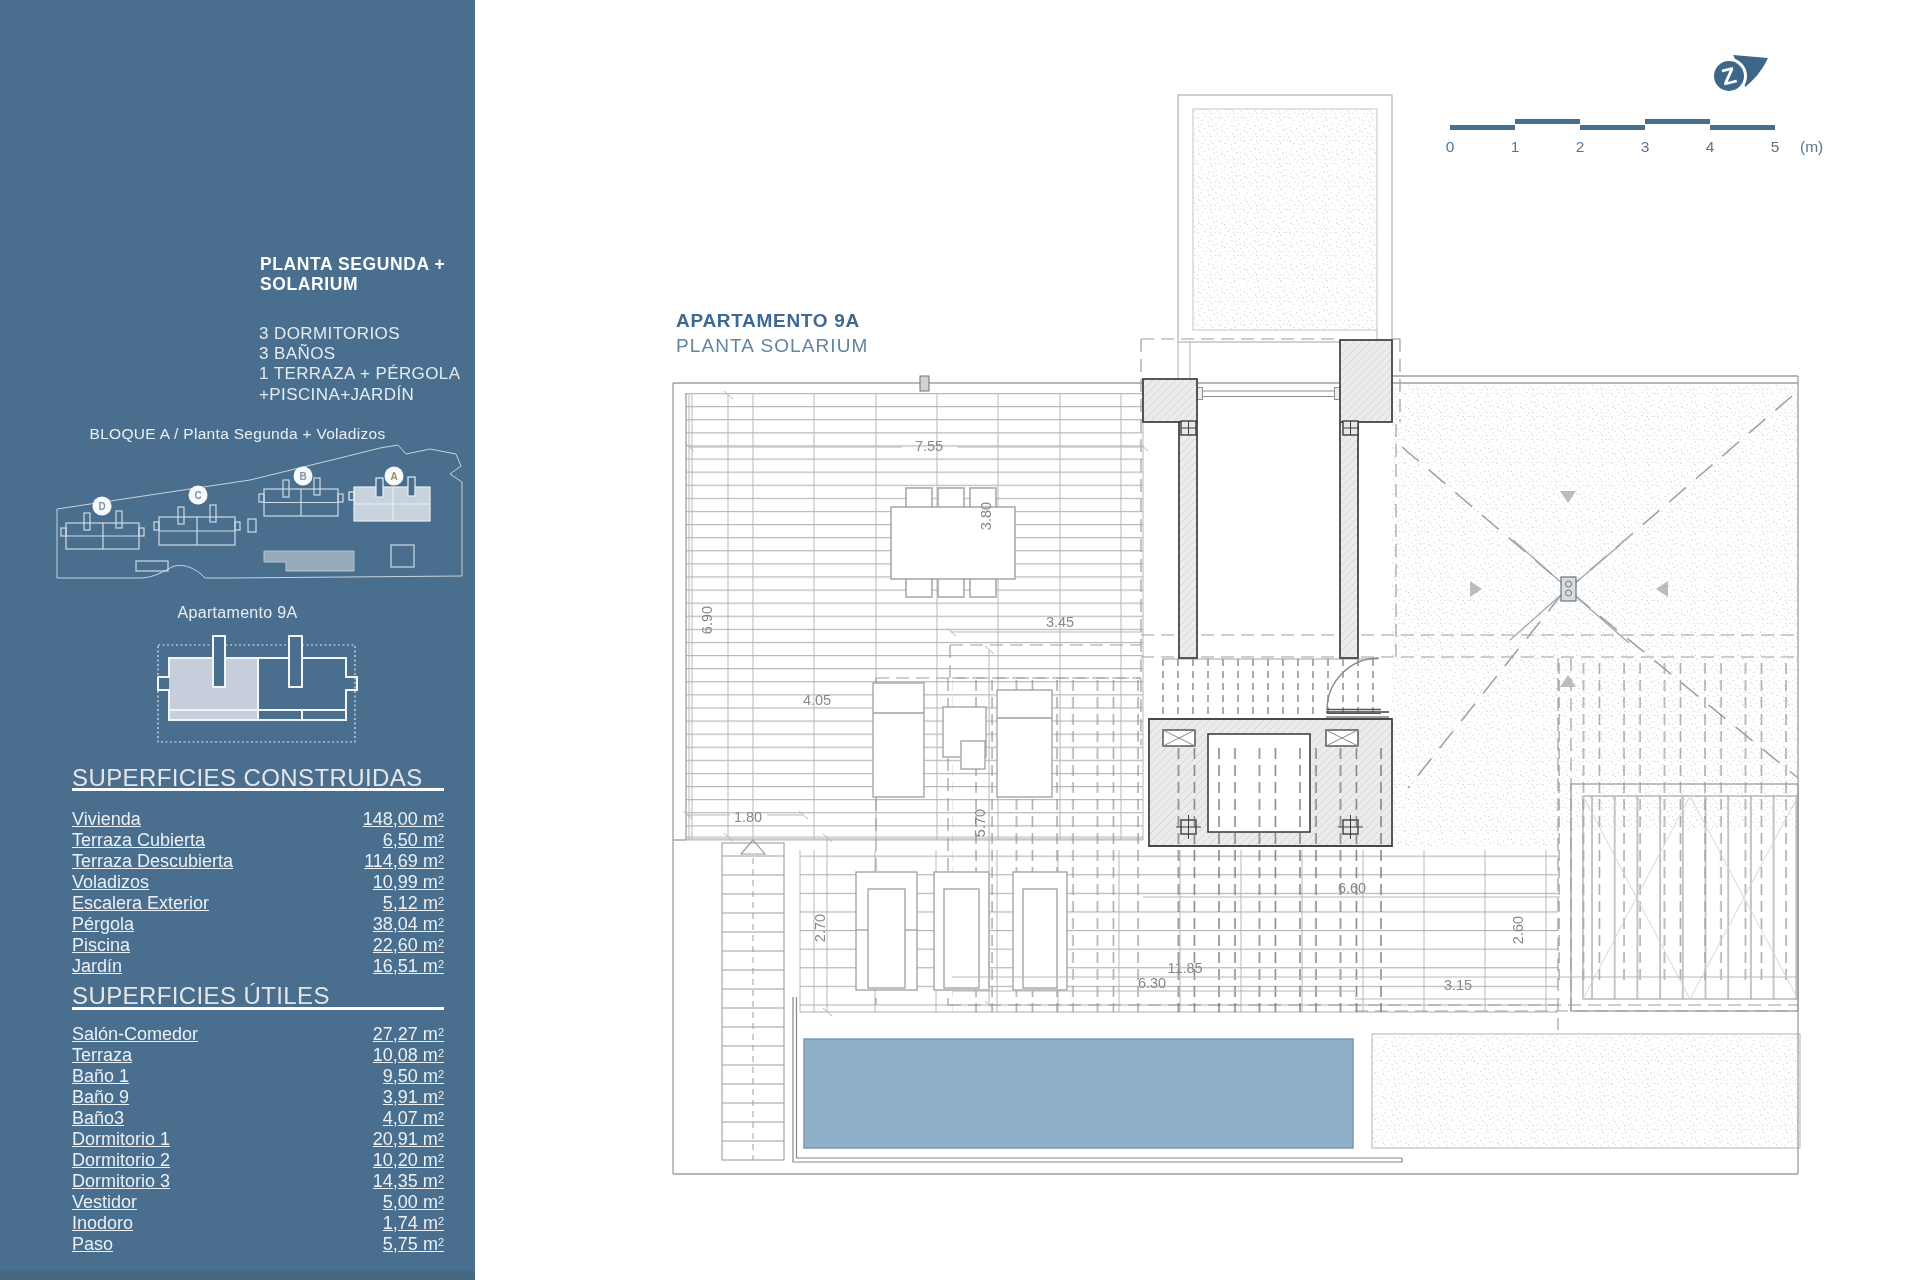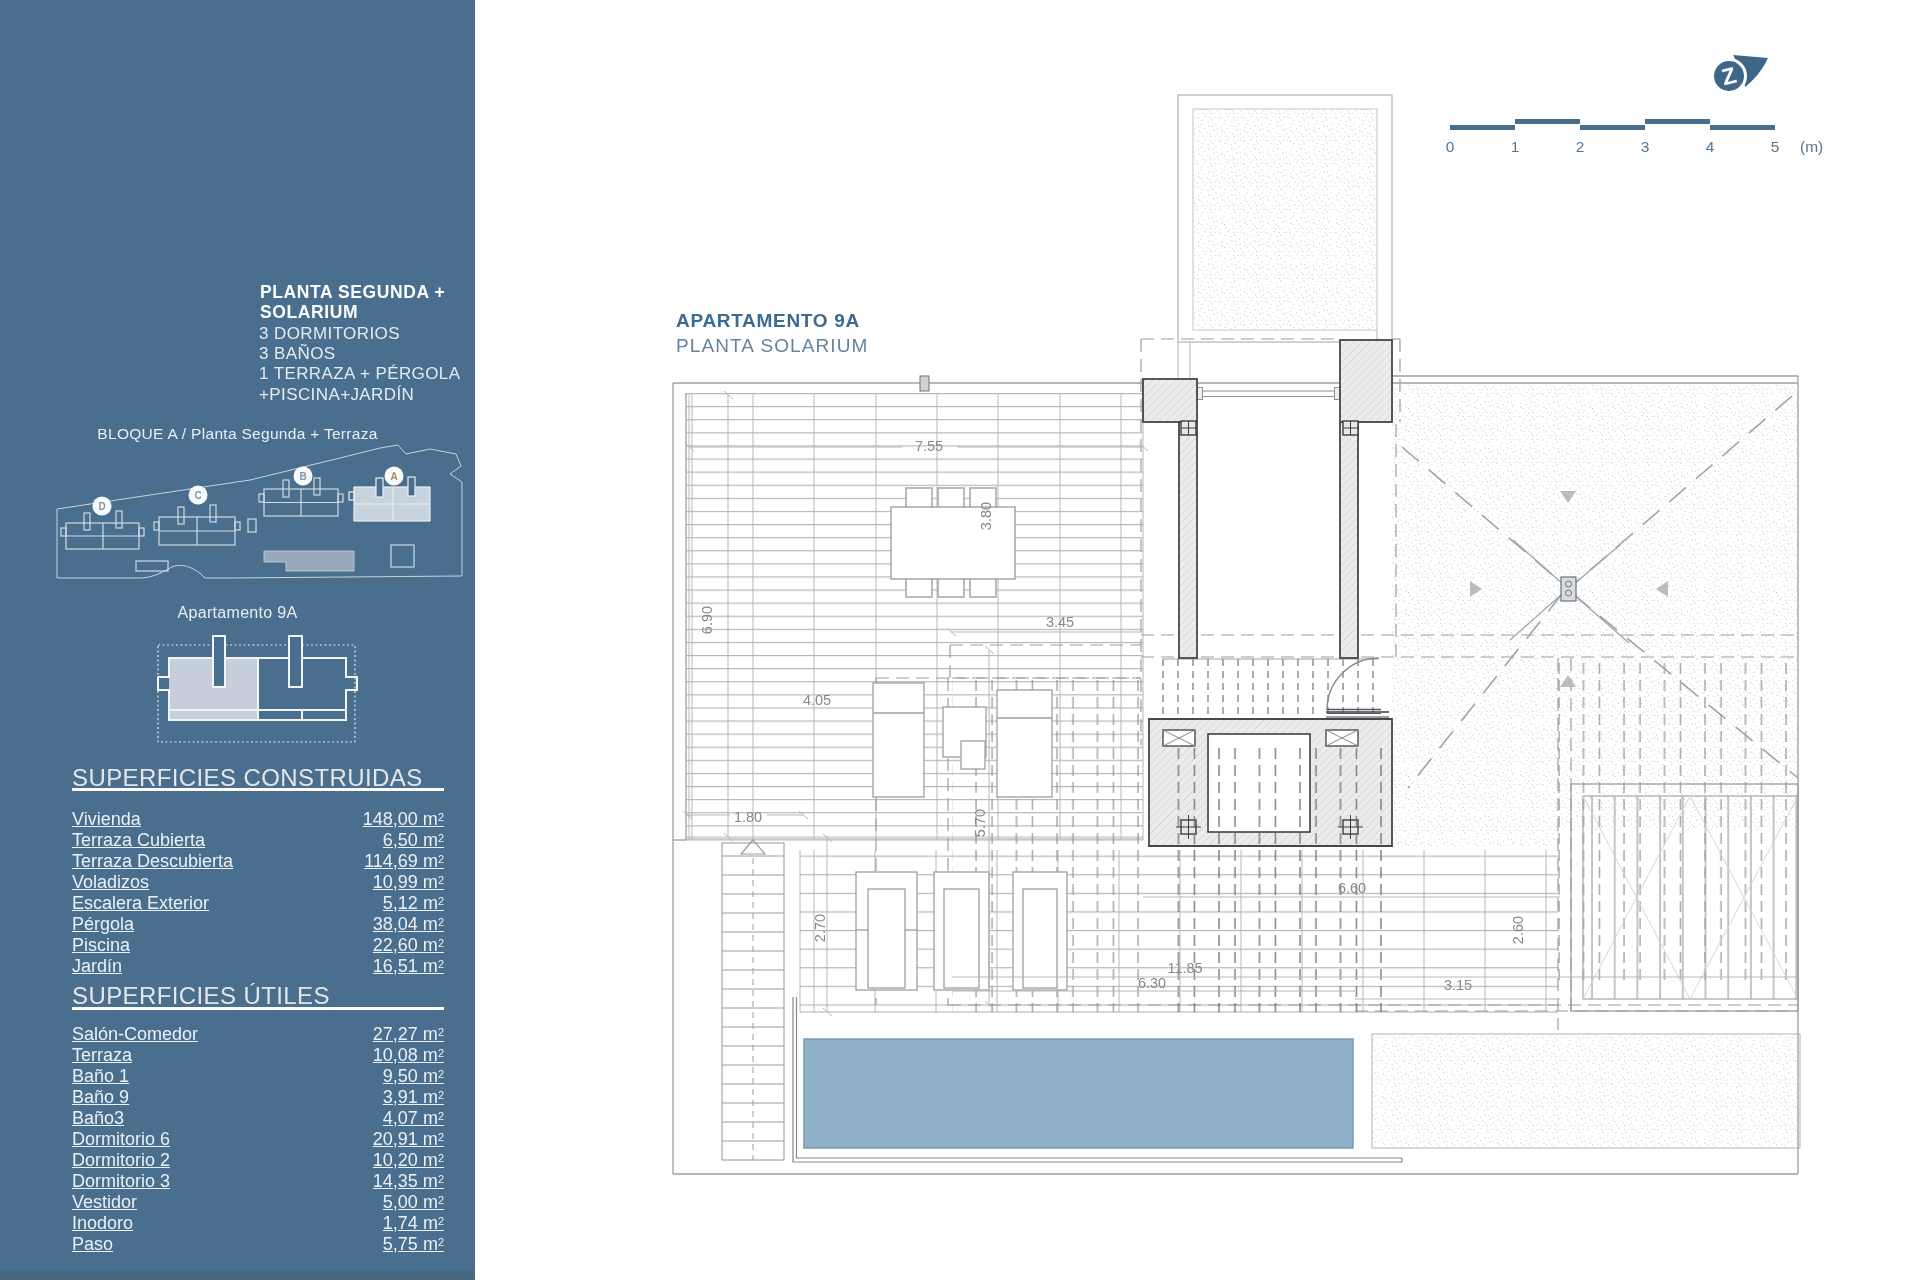--- a/index.html
+++ b/index.html
@@ -1,20 +1,20 @@
 <!DOCTYPE html>
 <html><head>
 <meta charset="utf-8">
 <style>
 html,body{margin:0;padding:0;width:1920px;height:1280px;background:#ffffff;overflow:hidden;}
 *{box-sizing:border-box;}
 body{font-family:"Liberation Sans", sans-serif;}
 #sidebar{position:absolute;left:0;top:0;width:475px;height:1280px;background:#4A6F8E;color:#fff;}
 #sbfoot{position:absolute;left:0;top:1271px;width:475px;height:9px;background:#48687f;}
-.h1{position:absolute;left:260px;top:254px;font-size:17.5px;font-weight:bold;letter-spacing:0.6px;line-height:20px;color:#fbfdfe;margin-top:28px;}
+.h1{position:absolute;left:260px;top:254px;font-size:17.5px;font-weight:bold;letter-spacing:0.6px;line-height:20px;color:#fbfdfe;}
 .lst{position:absolute;left:259px;top:316px;font-size:17px;font-weight:400;letter-spacing:0.4px;line-height:20.2px;color:#e3ebf2;margin-top:8px;}
 .bloque{position:absolute;left:0px;top:425px;width:475px;text-align:center;font-size:15.5px;letter-spacing:0.3px;color:#e8eef4;}
 .apart{position:absolute;left:0px;top:604px;width:475px;text-align:center;font-size:16px;letter-spacing:0.3px;color:#e8eef4;}
 .sech{position:absolute;left:72px;font-size:24px;letter-spacing:0.4px;color:#e5e5e5;}
 .rule{position:absolute;left:72px;width:372px;height:2.6px;background:#fdfdfe;}
 .tbl{position:absolute;left:72px;width:372px;font-size:18px;line-height:21px;color:#eaf0f5;text-decoration:underline;}
 .tbl .r{display:flex;justify-content:space-between;}
 sup{font-size:11px;vertical-align:4px;line-height:0;}
 svg text{font-family:"Liberation Sans", sans-serif;}
 </style>
@@ -393,21 +393,21 @@
 <g id="north">
  <path d="M1733,55 L1768,58 C1762,71 1753,81 1745,87 C1743,76 1739,65 1733,55 Z" fill="#3e6689"></path>
  <circle cx="1729" cy="76" r="16.5" fill="#3e6689" stroke="#ffffff" stroke-width="3"></circle>
  <text x="1729" y="76" font-size="23" font-weight="bold" fill="#ffffff" text-anchor="middle" dominant-baseline="central" transform="rotate(-14 1729 76)">Z</text>
 </g>
 </svg>
 
 <div id="sidebar">
  <div class="h1">PLANTA SEGUNDA +<br>SOLARIUM</div>
  <div class="lst">3 DORMITORIOS<br>3 BAÑOS<br>1 TERRAZA + PÉRGOLA<br>+PISCINA+JARDÍN</div>
- <div class="bloque">BLOQUE A / Planta Segunda + Terraza</div>
+ <div class="bloque">BLOQUE A / Planta Segunda + Voladizos</div>
  <svg id="siteplan" width="475" height="170" viewBox="0 0 475 170" style="position:absolute;left:0;top:442px">
 
   <g fill="none" stroke="#c8d4de" stroke-width="1">
    <path d="M57,67 L150,53 L250,38 L340,16 L380,6 L398,3 L406,12 L430,7 L456,12 L461,24 L450,32 L462,40 L462,134 L230,136 L205,136 C195,125 180,120 170,126 C160,132 150,136 140,136 L57,136 Z"></path>
   </g>
   <g fill="none" stroke="#cfdbe4" stroke-width="1.2">
 
    <rect x="66" y="81" width="73" height="26"></rect>
    <rect x="84" y="71" width="6" height="17"></rect>
    <rect x="116" y="69" width="6" height="17"></rect>
@@ -528,21 +528,21 @@
       </div>
   <div class="r">
         <span>Baño 9</span>
         <span>3,91 m<sup>2</sup></span>
       </div>
   <div class="r">
         <span>Baño3</span>
         <span>4,07 m<sup>2</sup></span>
       </div>
   <div class="r">
-        <span>Dormitorio 6</span>
+        <span>Dormitorio 1</span>
         <span>20,91 m<sup>2</sup></span>
       </div>
   <div class="r">
         <span>Dormitorio 2</span>
         <span>10,20 m<sup>2</sup></span>
       </div>
   <div class="r">
         <span>Dormitorio 3</span>
         <span>14,35 m<sup>2</sup></span>
       </div>

